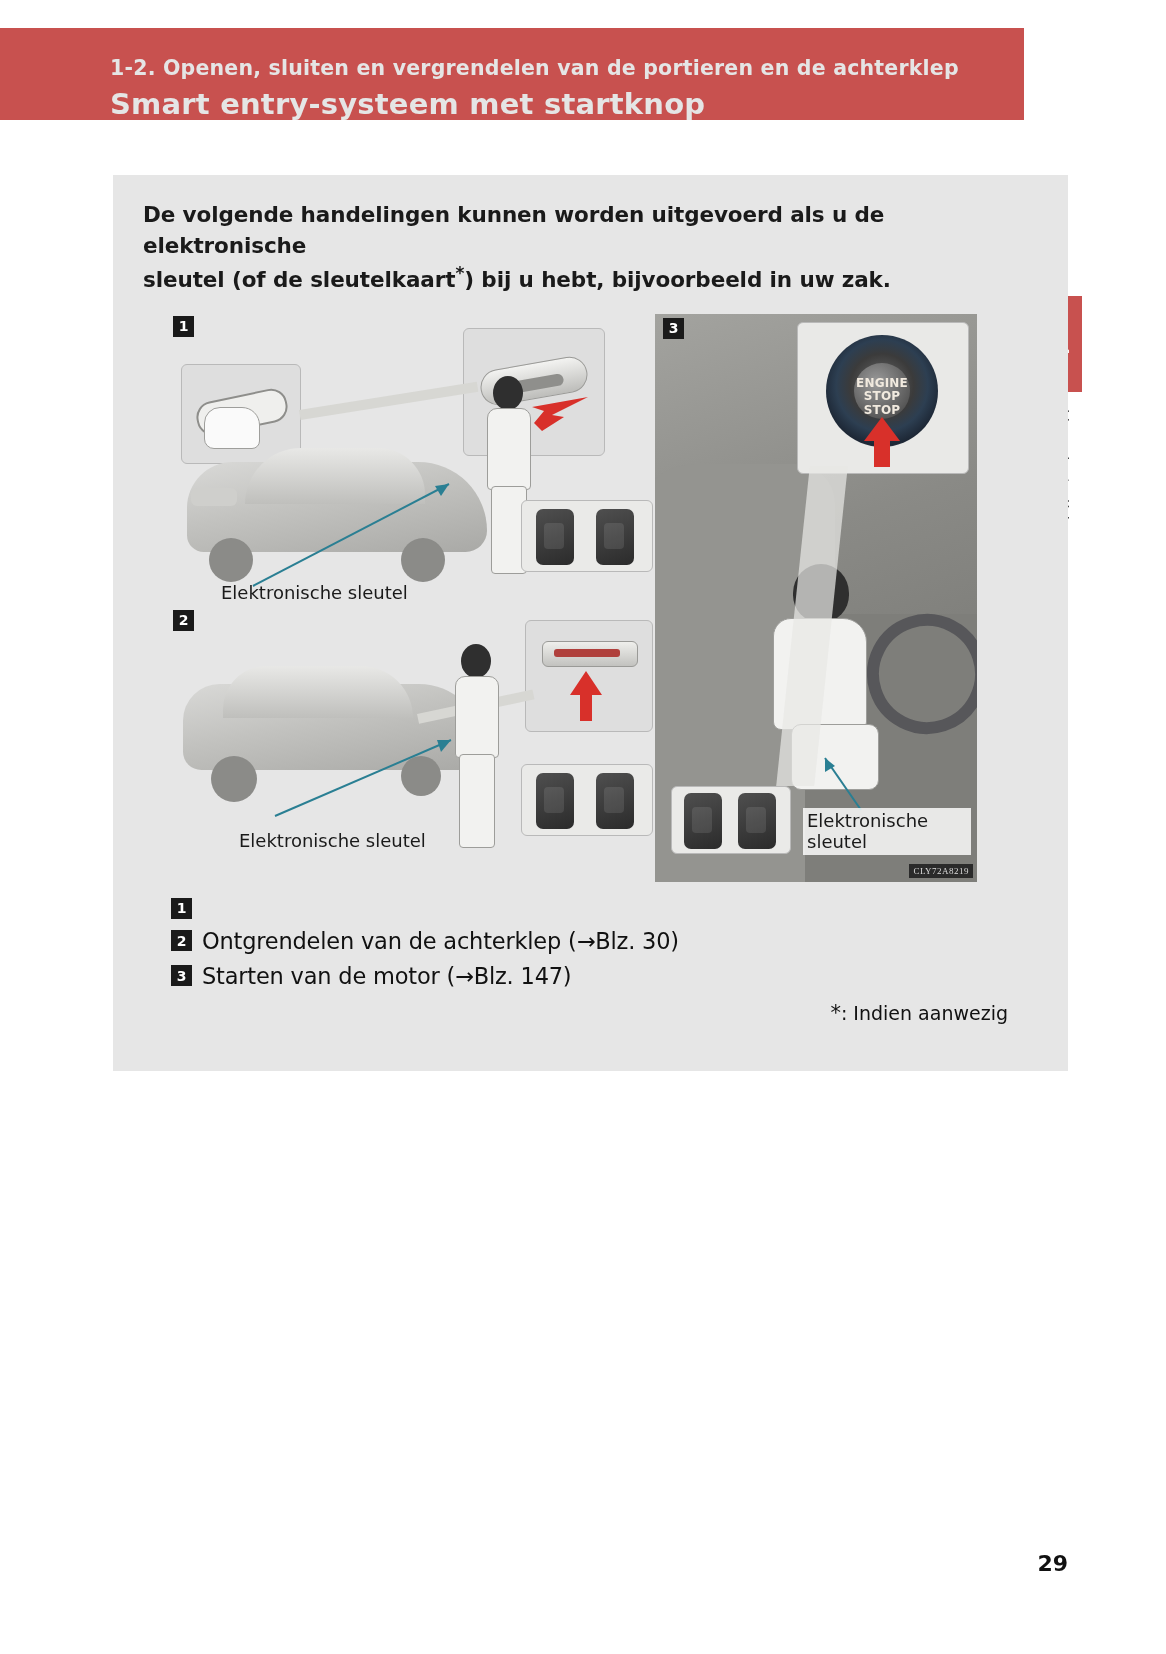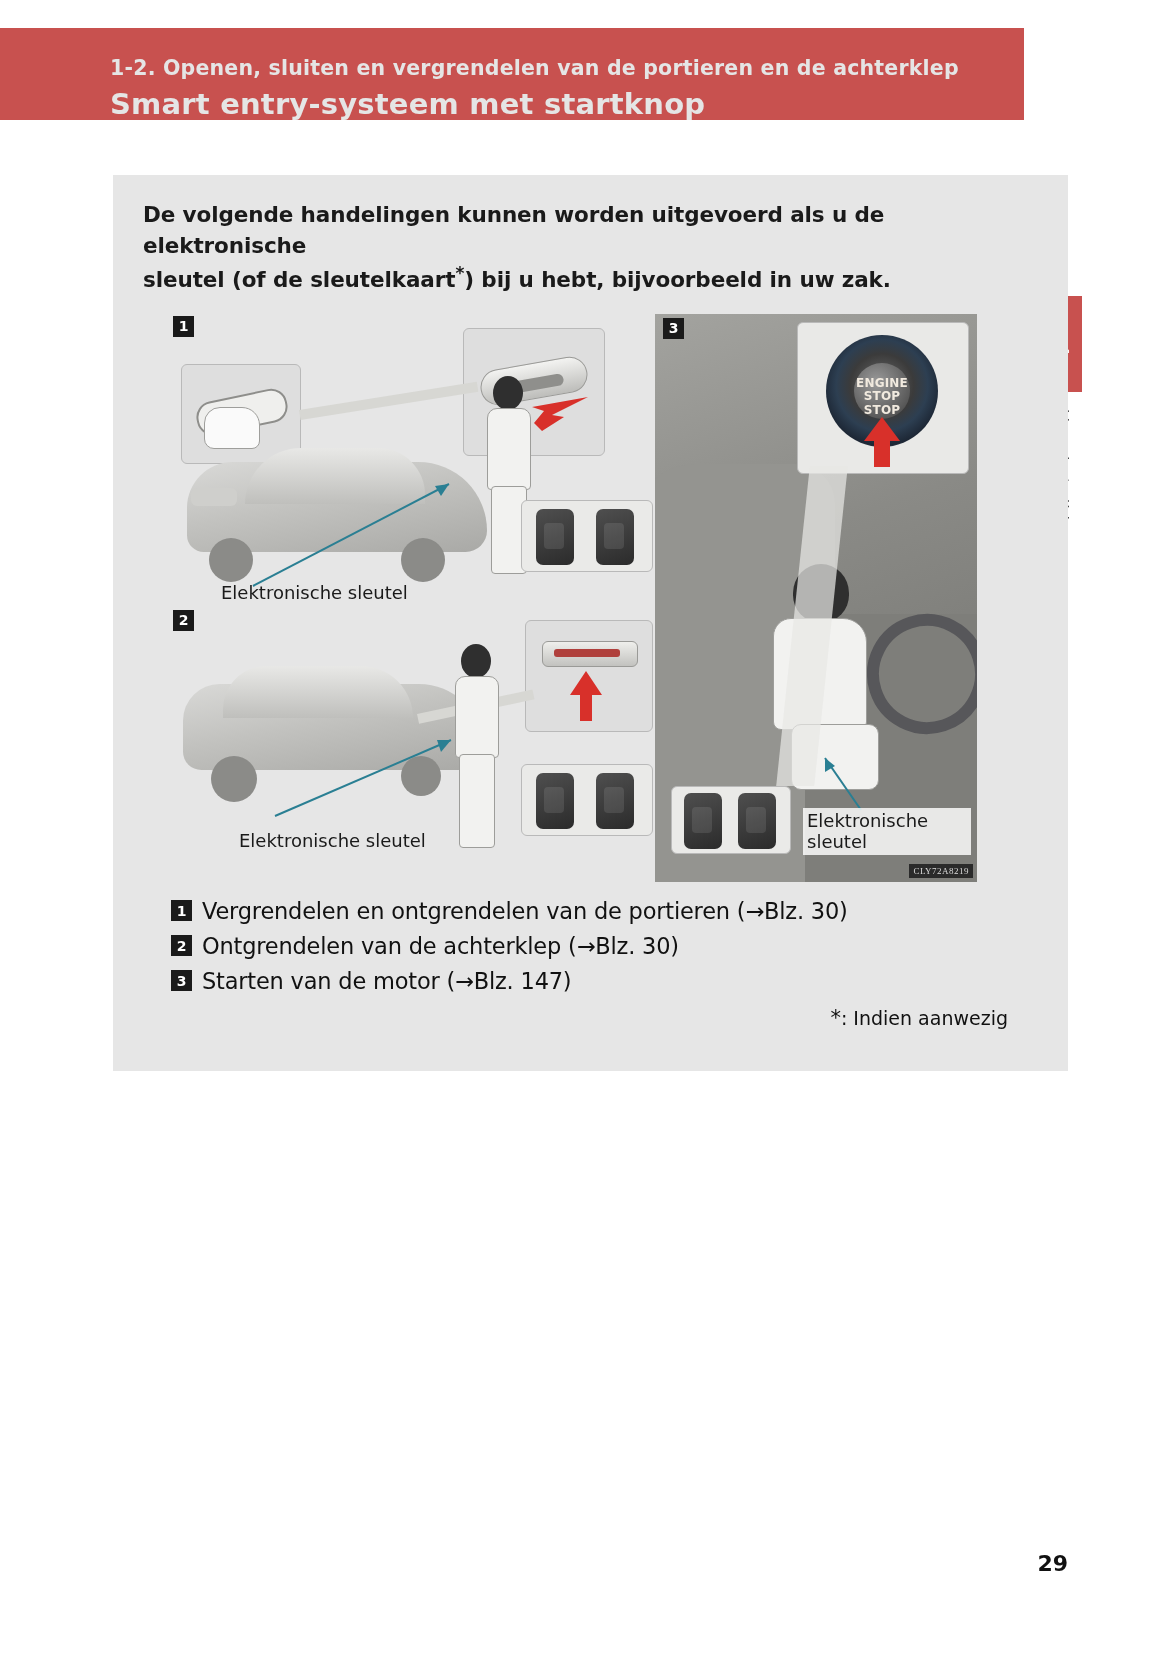--- a/index.html
+++ b/index.html
@@ -422,21 +422,20 @@
         <div class="caption" style="position:relative;left:0;top:0;">sleutel</div>
       </div>
 
       <div class="code-tag">CLY72A8219</div>
     </div>
   </div>
 
   <div class="list">
     <div class="list-row">
       <span class="numbox">1</span>
-      <span class="list-text">Vergrendelen en ontgrendelen van de portieren (→Blz. 30)</span>
     </div>
     <div class="list-row">
       <span class="numbox">2</span>
       <span class="list-text">Ontgrendelen van de achterklep (→Blz. 30)</span>
     </div>
     <div class="list-row">
       <span class="numbox">3</span>
       <span class="list-text">Starten van de motor (→Blz. 147)</span>
     </div>
   </div>

